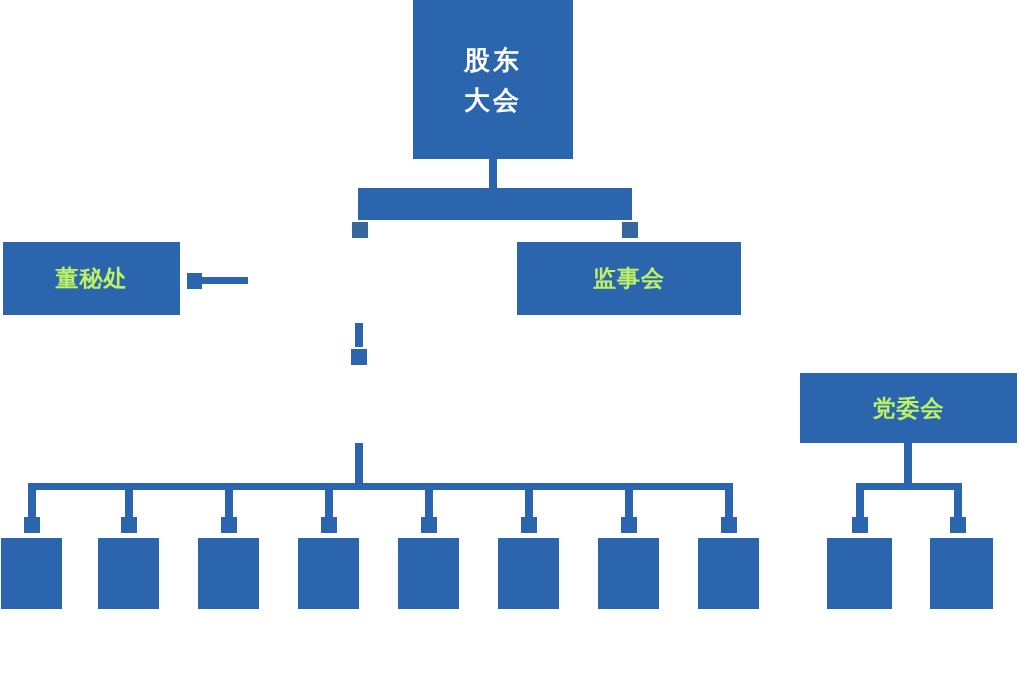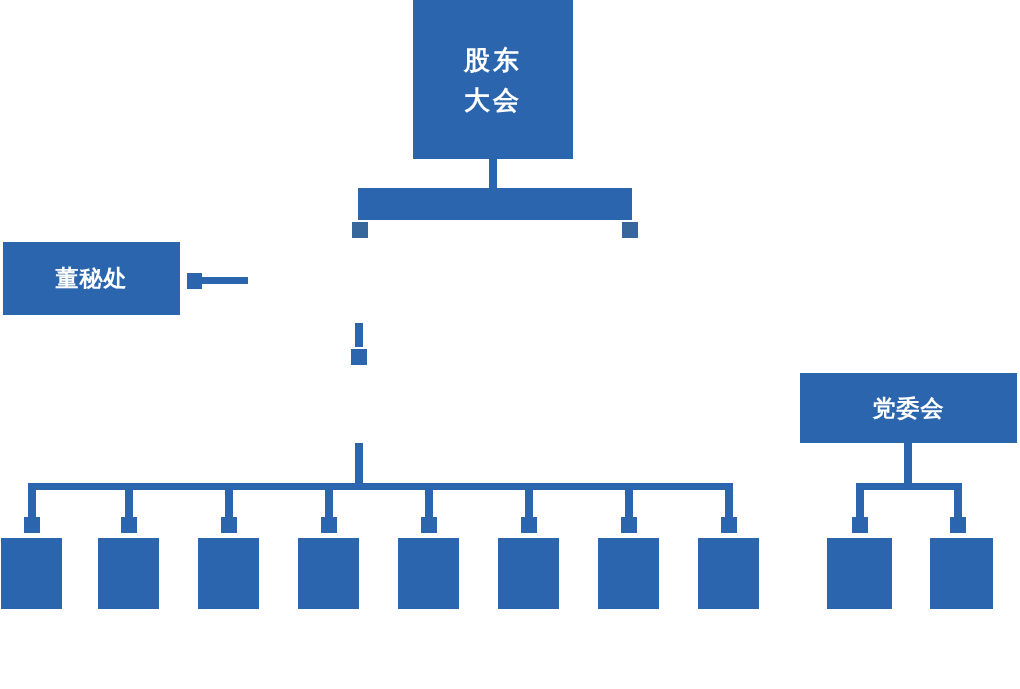--- a/index.html
+++ b/index.html
@@ -12,21 +12,21 @@
     font-family: "Liberation Sans", sans-serif;
   }
   .node {
     position: absolute;
     background: #2a65ad;
     display: flex;
     align-items: center;
     justify-content: center;
   }
   .node .lbl {
-    color: #ffffff;
+    color: #bef264;
     font-weight: bold;
     font-size: 23px;
     letter-spacing: 1px;
     text-align: center;
   }
   .node.root .lbl {
     color: #ffffff;
     font-size: 26px;
     line-height: 40px;
     letter-spacing: 3px;
@@ -61,20 +61,23 @@
   <div class="jsq" style="left:622px; top:222px; width:16px; height:16px;"></div>
 
   <div class="node" style="left:3px; top:242px; width:177px; height:73px;">
     <span class="lbl">董秘处</span>
   </div>
 
   <div class="sq" style="left:187px; top:273px; width:15px; height:16px;"></div>
   <div class="conn" style="left:202px; top:277px; width:46px; height:7px;"></div>
 
 
+  <div class="node" style="left:517px; top:242px; width:224px; height:73px;">
+    <span class="lbl">监事会</span>
+  </div>
 
   <div class="conn" style="left:355px; top:323px; width:8px; height:24px;"></div>
   <div class="sq" style="left:351px; top:349px; width:16px; height:16px;"></div>
 
 
   <div class="node" style="left:800px; top:373px; width:217px; height:70px;">
     <span class="lbl">党委会</span>
   </div>
 
   <div class="conn" style="left:355px; top:443px; width:8px; height:40px;"></div>

